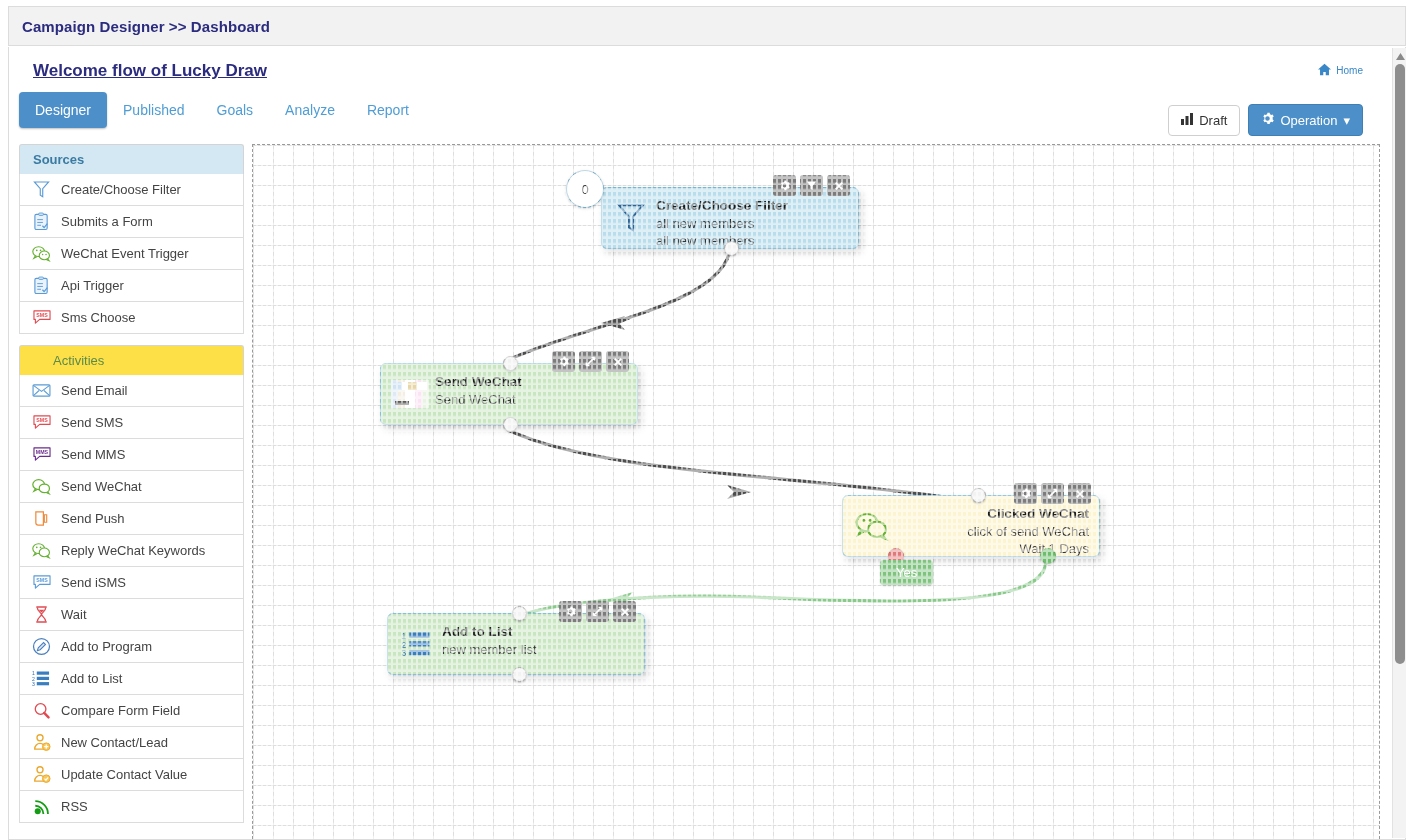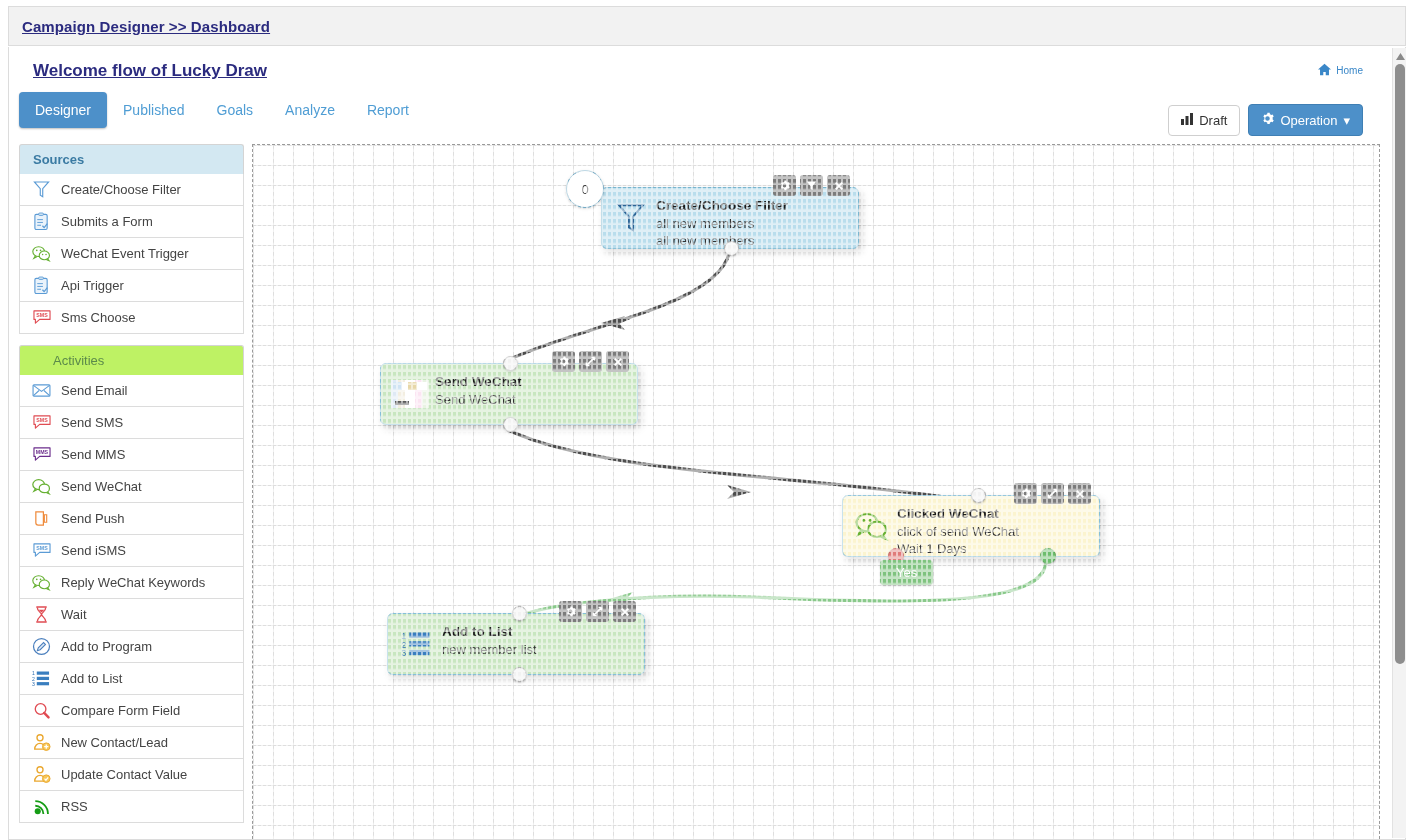--- a/index.html
+++ b/index.html
@@ -22,21 +22,20 @@
     border: 1px solid #dcdcdc;
     display: flex;
     align-items: center;
     padding-left: 13px;
   }
   #breadcrumb-bar .crumb {
     font-size: 15px;
     font-weight: bold;
     color: #2b2b7f;
     letter-spacing: .1px;
-    text-decoration: underline;
   }
 
   
   #content-panel {
     position: absolute;
     left: 8px; top: 47px;
     width: 1398px; height: 793px;
     background: #fff;
     border-left: 1px solid #dcdcdc;
     border-right: 1px solid #dcdcdc;
@@ -128,21 +127,21 @@
     height: 30px;
     display: flex;
     align-items: center;
     padding-left: 13px;
     font-size: 13px;
     border: 1px solid #d4d4d4;
     border-bottom: none;
     border-radius: 3px 3px 0 0;
   }
   .panel-head.sources { background: #d3e8f2; color: #3b7ba3; font-weight: bold; }
-  .panel-head.activities { background: #bef264; color: #5b8a4a; padding-left: 33px; }
+  .panel-head.activities { background: #fde047; color: #5b8a4a; padding-left: 33px; }
   .panel-row {
     height: 32px;
     display: flex;
     align-items: center;
     gap: 9px;
     padding-left: 11px;
     background: #fff;
     border: 1px solid #dcdcdc;
     border-top: none;
     font-size: 13px;
@@ -484,44 +483,44 @@
           <svg width="17" height="19" viewBox="0 0 18 20">
             <path d="M3 3h8v14H5.5C4 17 3 16 3 14.5z" fill="#fff" stroke="#ef8b3c" stroke-width="1.3"></path>
             <path d="M12 6h2.5v8H12z" fill="#fff" stroke="#ef8b3c" stroke-width="1.2"></path>
           </svg>
         </span>
         <span>Send Push</span>
       </div>
 
       <div class="panel-row">
         <span class="ico">
-          <svg width="20" height="17" viewBox="0 0 21 18">
-            <path d="M2 2h17v9H8l-4.5 4V11H2z" fill="#fff" stroke="#5b9bd5" stroke-width="1.2" stroke-linejoin="round"></path>
-            <text x="10.5" y="8.6" font-size="5.6" fill="#5b9bd5" text-anchor="middle" font-family="Liberation Sans, sans-serif" font-weight="bold">SMS</text>
-          </svg>
-        </span>
-        <span>Send iSMS</span>
-      </div>
-
-      <div class="panel-row">
-        <span class="ico">
           <svg width="19" height="17" viewBox="0 0 20 18">
             <ellipse cx="7" cy="7" rx="6.2" ry="5.2" fill="none" stroke="#66b032" stroke-width="1.2"></ellipse>
             <path d="M3.5 11.5L2 14l3-1.6" fill="none" stroke="#66b032" stroke-width="1.2"></path>
             <ellipse cx="13" cy="11" rx="5.4" ry="4.6" fill="#fff" stroke="#66b032" stroke-width="1.2"></ellipse>
             <path d="M16.5 14.6L18 16.6l-2.6-1.1" fill="none" stroke="#66b032" stroke-width="1.2"></path>
             <circle cx="5" cy="5.6" r=".9" fill="#66b032"></circle>
               <circle cx="9" cy="5.6" r=".9" fill="#66b032"></circle>
           </svg>
         </span>
         <span>Reply WeChat Keywords</span>
       </div>
 
       <div class="panel-row">
         <span class="ico">
+          <svg width="20" height="17" viewBox="0 0 21 18">
+            <path d="M2 2h17v9H8l-4.5 4V11H2z" fill="#fff" stroke="#5b9bd5" stroke-width="1.2" stroke-linejoin="round"></path>
+            <text x="10.5" y="8.6" font-size="5.6" fill="#5b9bd5" text-anchor="middle" font-family="Liberation Sans, sans-serif" font-weight="bold">SMS</text>
+          </svg>
+        </span>
+        <span>Send iSMS</span>
+      </div>
+
+      <div class="panel-row">
+        <span class="ico">
           <svg width="17" height="19" viewBox="0 0 18 20">
             <path d="M3.5 2h11M3.5 18h11" stroke="#e04b52" stroke-width="1.6"></path>
             <path d="M4.5 2.6c0 4 4.5 5.6 4.5 7.4s-4.5 3.4-4.5 7.4M13.5 2.6c0 4-4.5 5.6-4.5 7.4s4.5 3.4 4.5 7.4" fill="none" stroke="#e04b52" stroke-width="1.4"></path>
             <path d="M5.8 5h6.4L9 8z" fill="#e04b52"></path>
           </svg>
         </span>
         <span>Wait</span>
       </div>
 
       <div class="panel-row">
@@ -659,21 +658,21 @@
         <div class="tool">
           <svg width="10" height="10" viewBox="0 0 12 12">
               <path stroke="#fff" stroke-width="2.3" d="M2 2l8 8M10 2l-8 8"></path>
             </svg>
         </div>
       </div>
       <div class="port" style="left:122px; top:-8px;"></div>
       <div class="port" style="left:122px; bottom:-8px;"></div>
     </div>
 
-    <div class="node yellow" style="left:589px; top:350px; width:258px; height:62px;">
+    <div class="node yellow" style="left:589px; top:350px; width:258px; height:62px;text-align:right;">
       <div class="n-icon">
         <svg width="34" height="30" viewBox="0 0 20 18">
           <ellipse cx="7" cy="7" rx="6.2" ry="5.2" fill="none" stroke="#66b032" stroke-width="1.3"></ellipse>
           <path d="M3.5 11.5L2 14l3-1.6" fill="none" stroke="#66b032" stroke-width="1.3"></path>
           <ellipse cx="13" cy="11" rx="5.4" ry="4.6" fill="#fbf4cf" stroke="#66b032" stroke-width="1.3"></ellipse>
           <path d="M16.5 14.6L18 16.6l-2.6-1.1" fill="none" stroke="#66b032" stroke-width="1.3"></path>
           <circle cx="5" cy="5.6" r=".9" fill="#66b032"></circle>
             <circle cx="9" cy="5.6" r=".9" fill="#66b032"></circle>
         </svg>
       </div>

